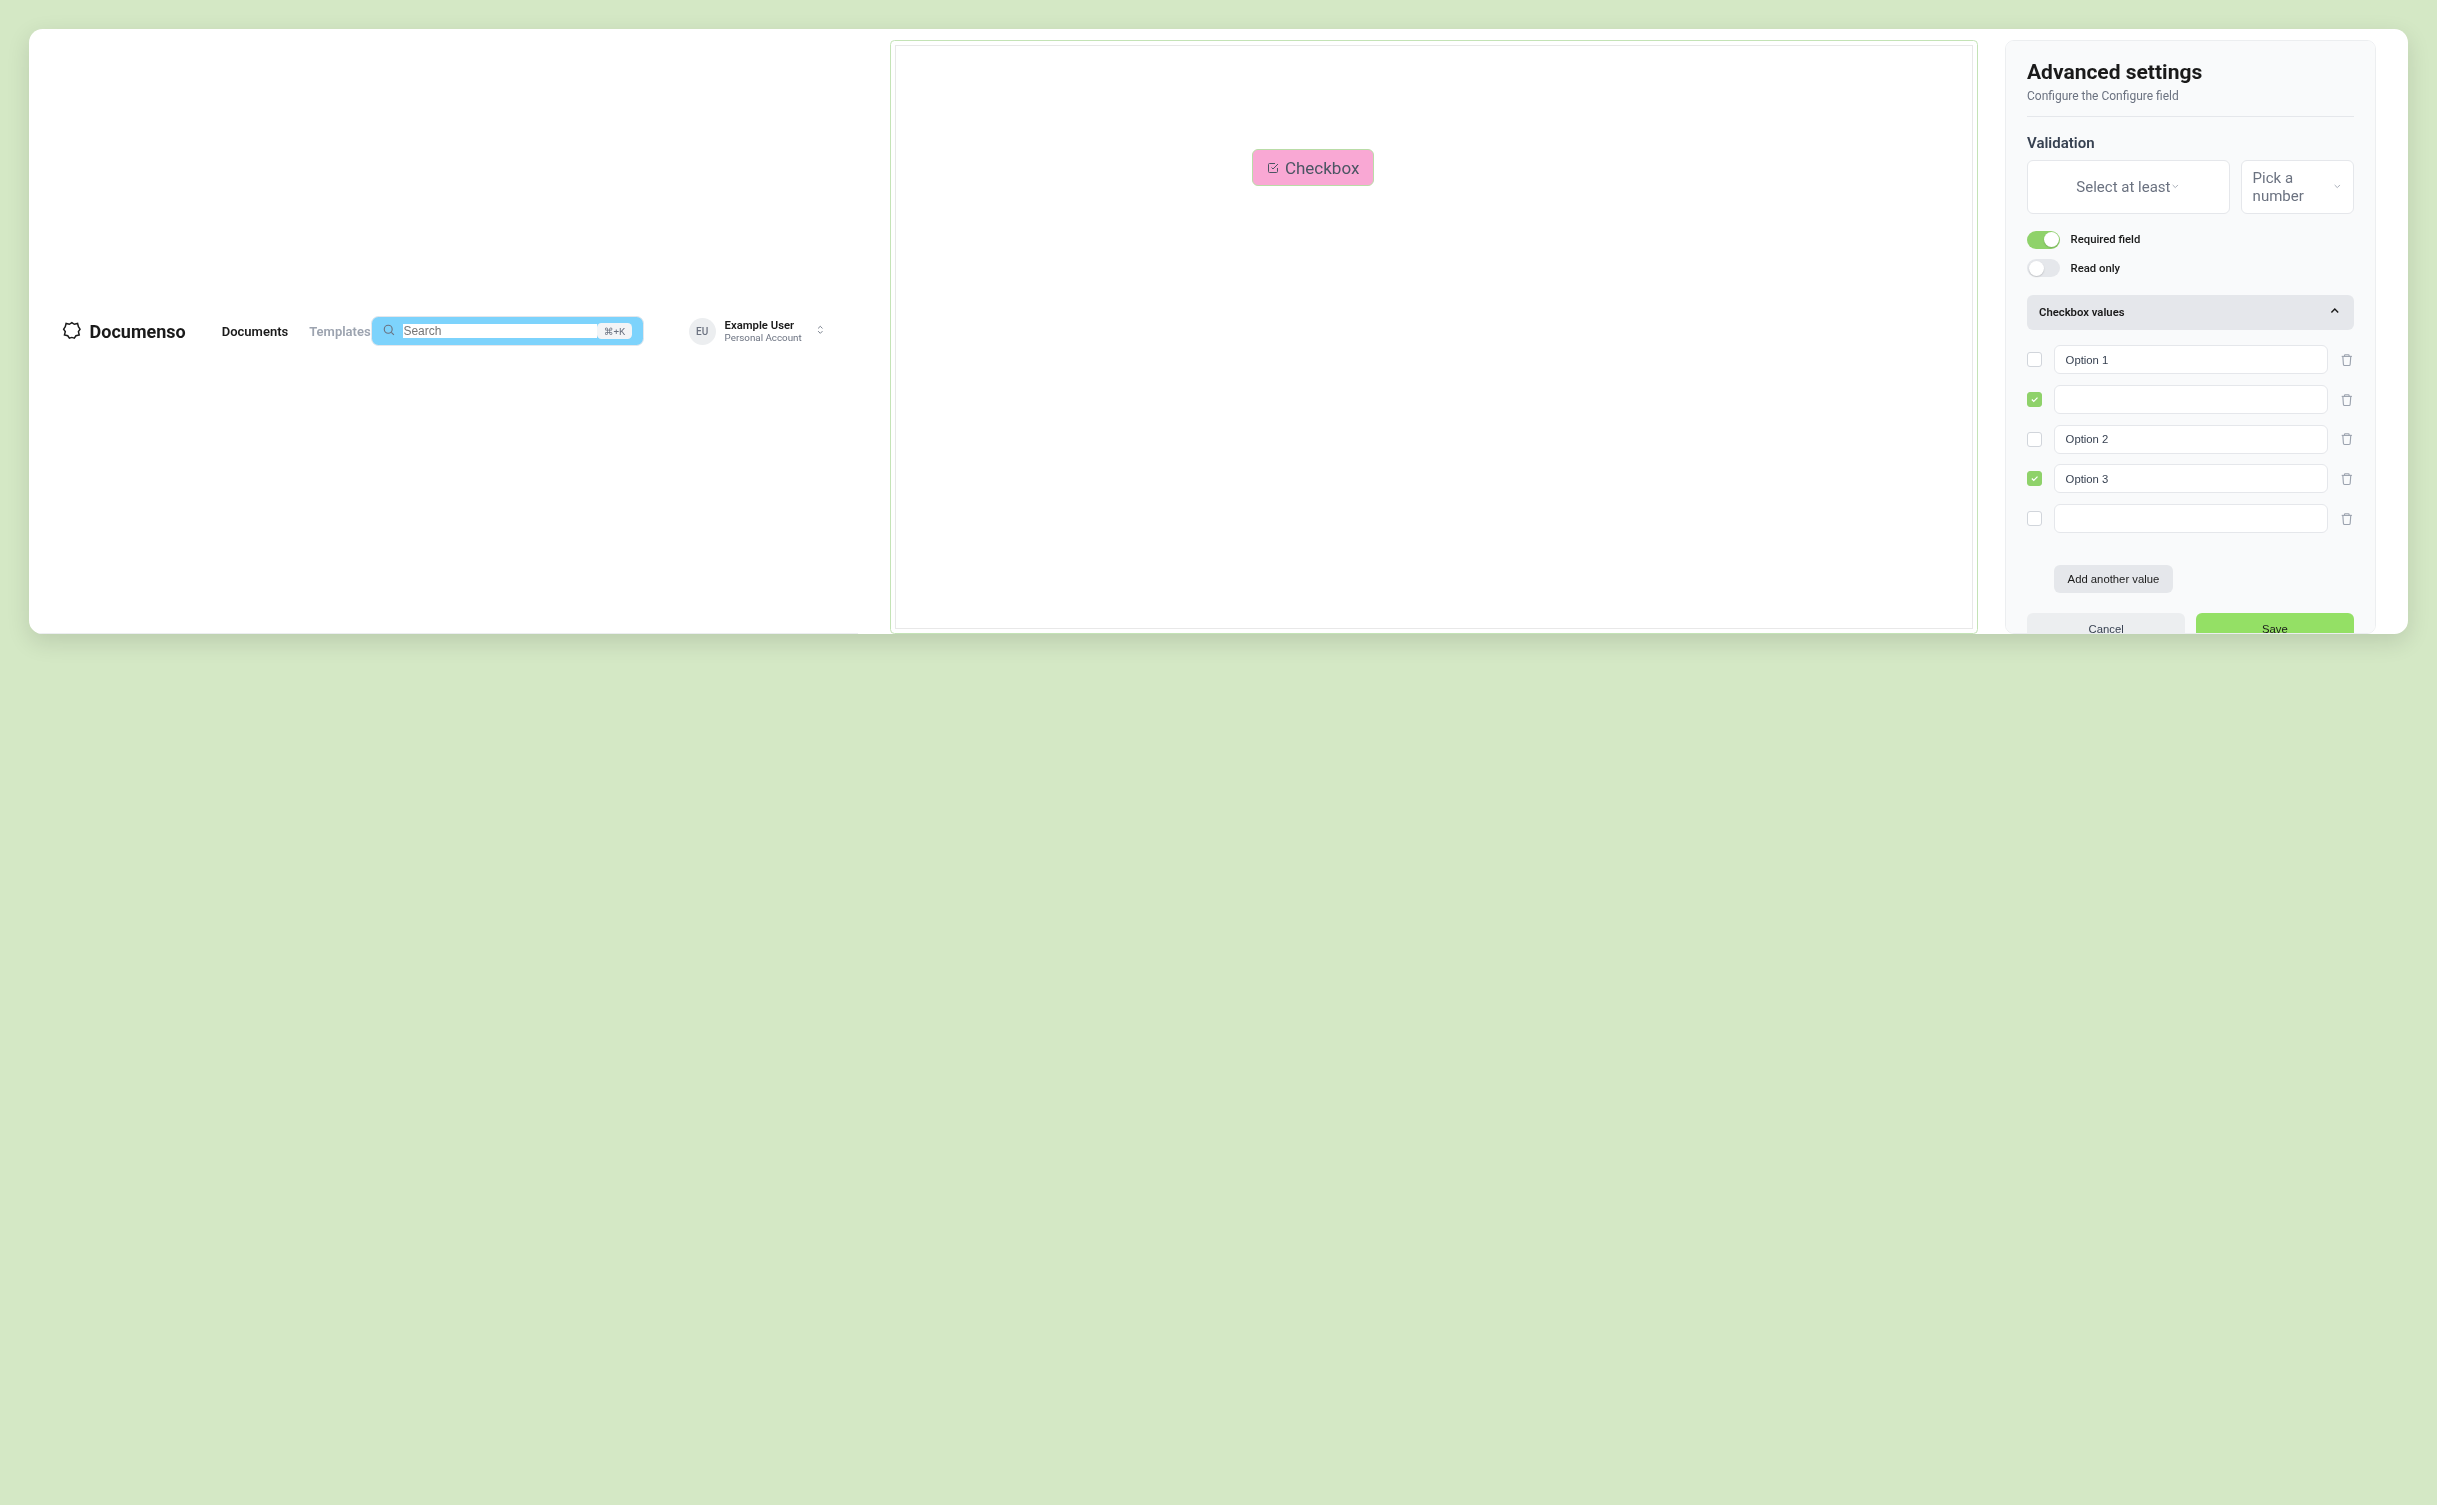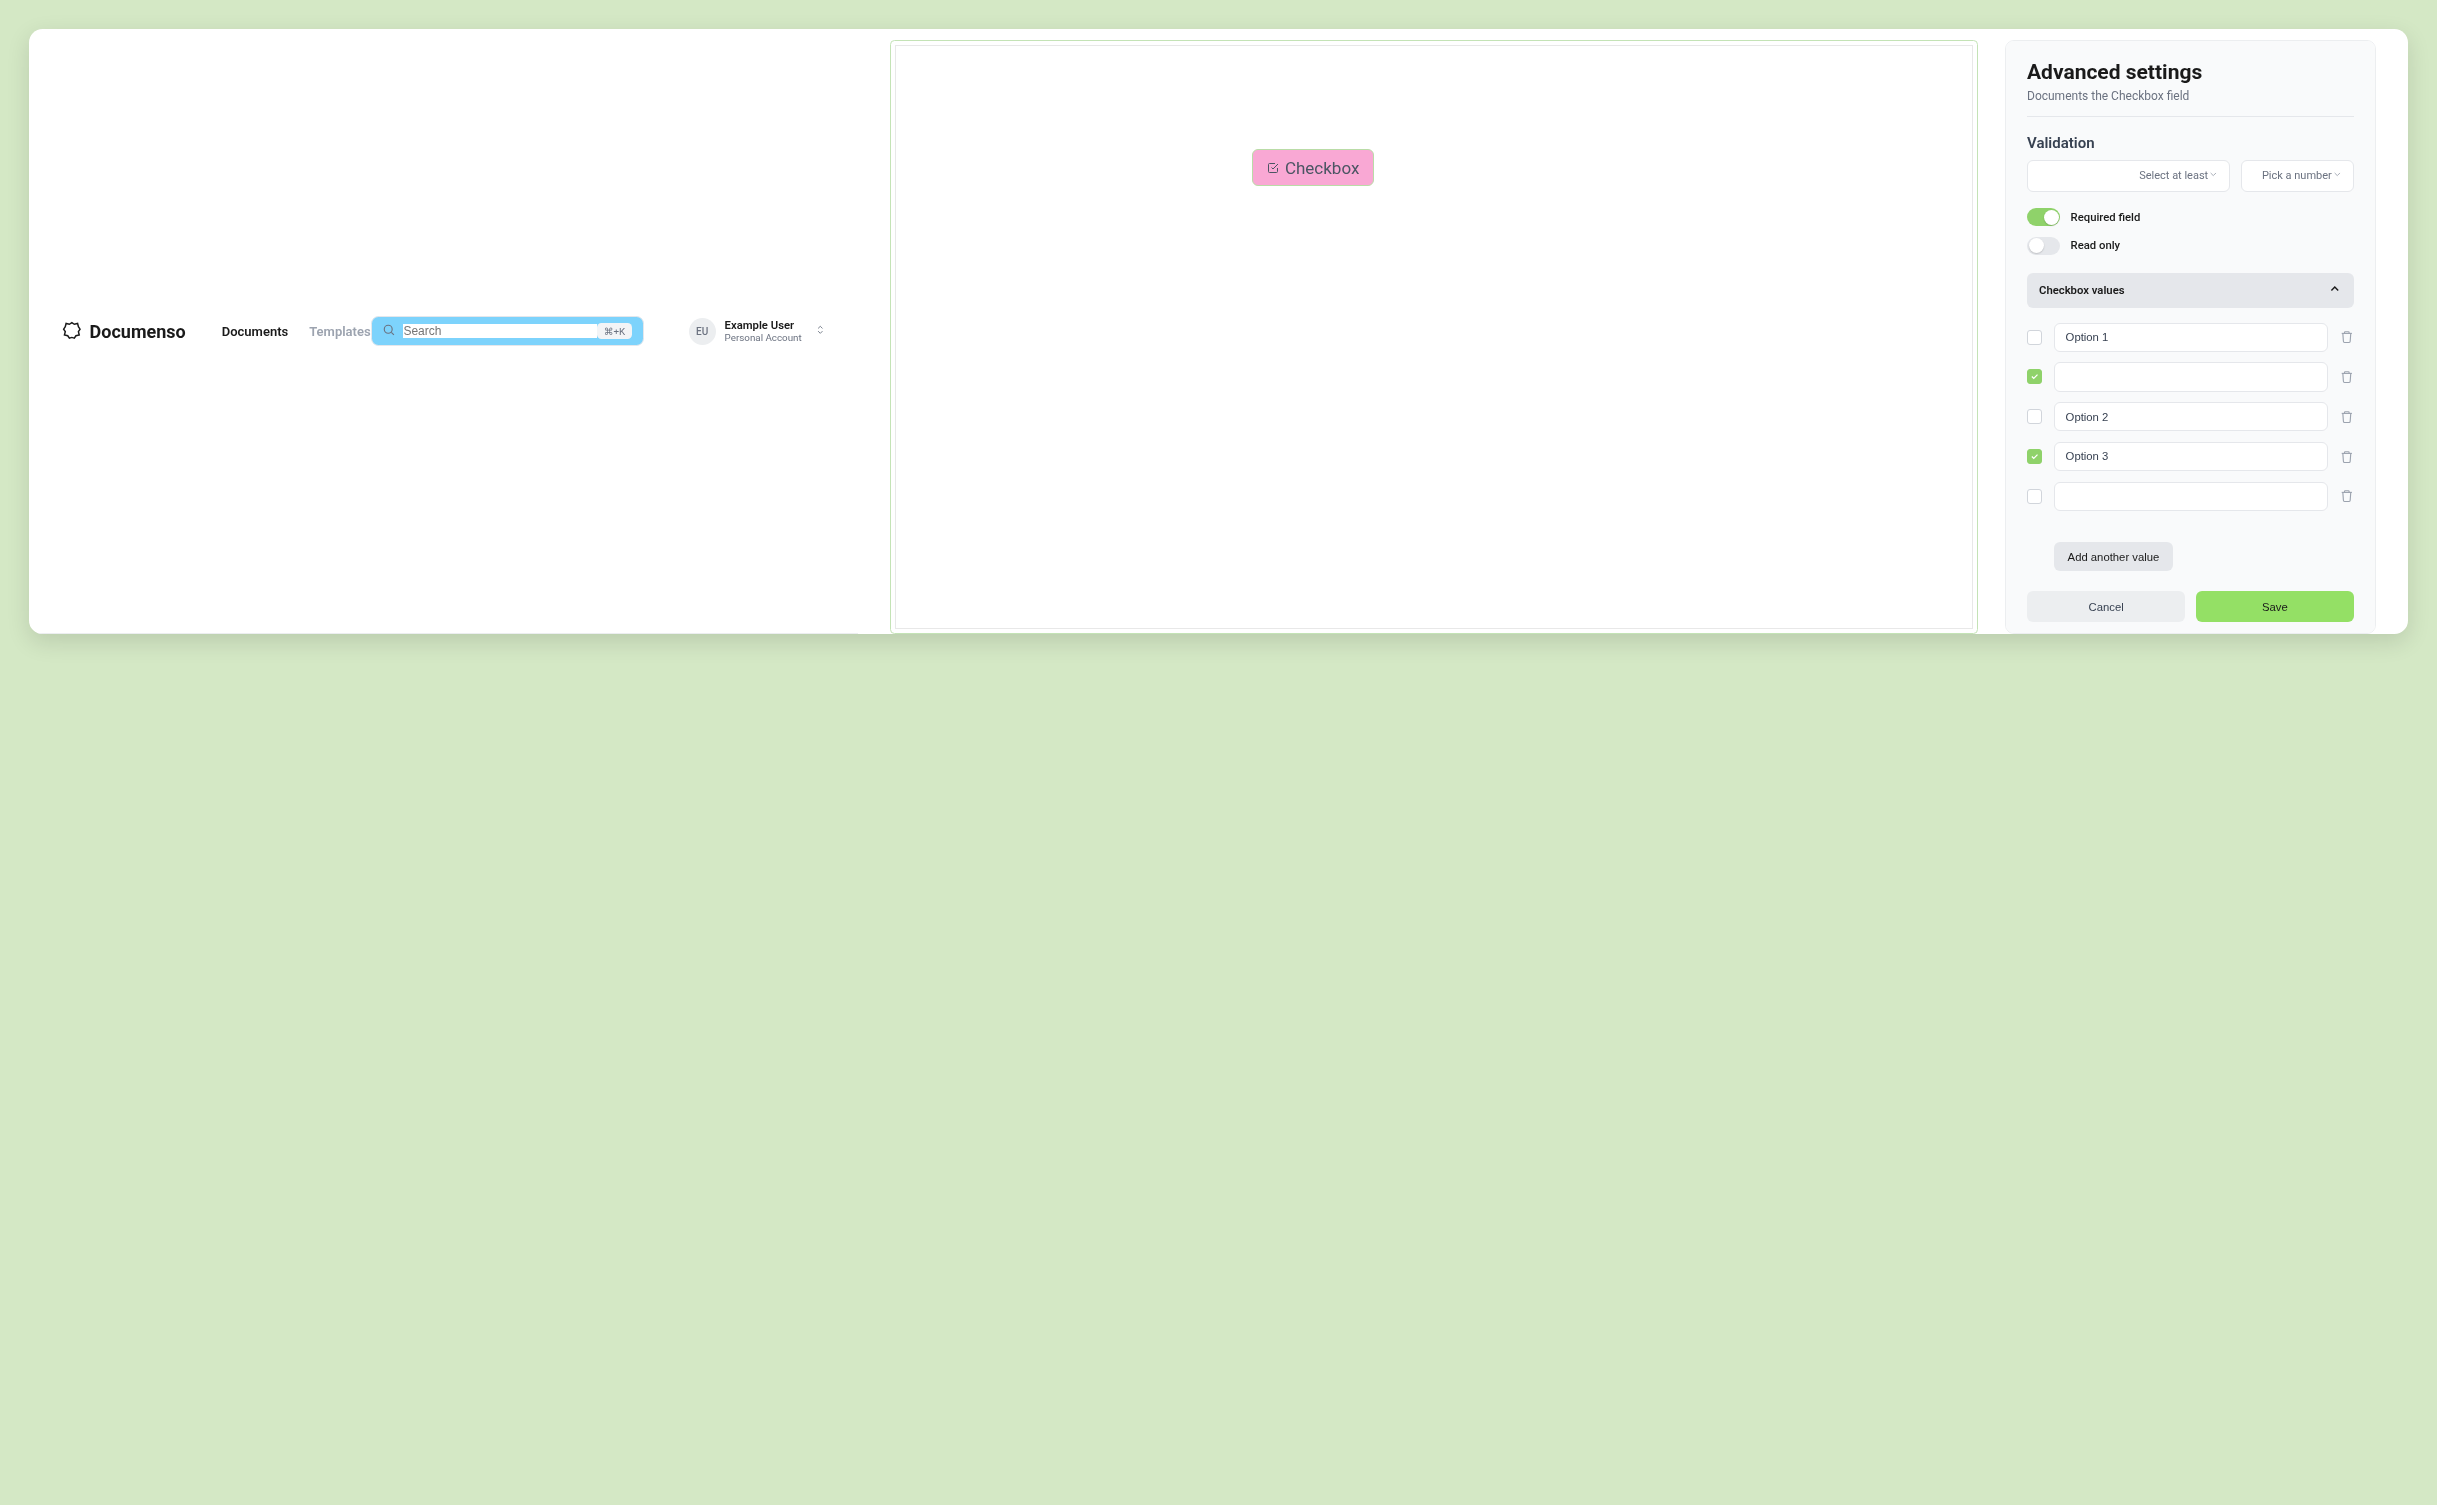--- a/index.html
+++ b/index.html
@@ -152,23 +152,23 @@
 .sb-divider { border-top: 0.8px solid #e5e7eb; margin-bottom: 16.6px; }
 .sb-label { font-size: 15px; font-weight: 600; color: #374151; margin-bottom: 7.6px; }
 .validation-row { display: flex; gap: 10.6px; margin-bottom: 16.6px; }
 .select {
   border: 0.8px solid #e5e7eb;
   background: #fff;
   border-radius: 6px;
   padding: 8.3px 10.6px;
   display: flex;
   align-items: center;
-  justify-content: flex-end;
+  justify-content: center;
   color: #6b7280;
-  font-size: 11px;
+  font-size: 15px;
   cursor: pointer;
 }
 .select.wide { flex: 1; }
 .select.narrow { width: 113px; }
 .toggle-row { display: flex; align-items: center; gap: 10.6px; margin-bottom: 10.6px; }
 .toggle {
   width: 33px;
   height: 18px;
   border-radius: 756px;
   background: #e5e7eb;
@@ -319,21 +319,21 @@
                 <path d="M21 12v7a2 2 0 01-2 2H5a2 2 0 01-2-2V5a2 2 0 012-2h11"></path>
               </svg>
           </span>
           <span>Checkbox</span>
         </div>
       </div>
     </div>
 
     <aside class="sidebar">
       <h2 class="sb-title">Advanced settings</h2>
-      <p class="sb-subtitle">Documents the Checkbox field</p>
+      <p class="sb-subtitle">Configure the Configure field</p>
       <div class="sb-divider"></div>
 
       <div class="sb-label">Validation</div>
       <div class="validation-row">
         <div class="select wide">
           <span>Select at least</span>
           <span><svg width="10.6" height="10.6" viewBox="0 0 24 24" fill="none" stroke="#9ca3af" stroke-width="2">
                 <path d="M6 9l6 6 6-6"></path>
               </svg></span>
         </div>

